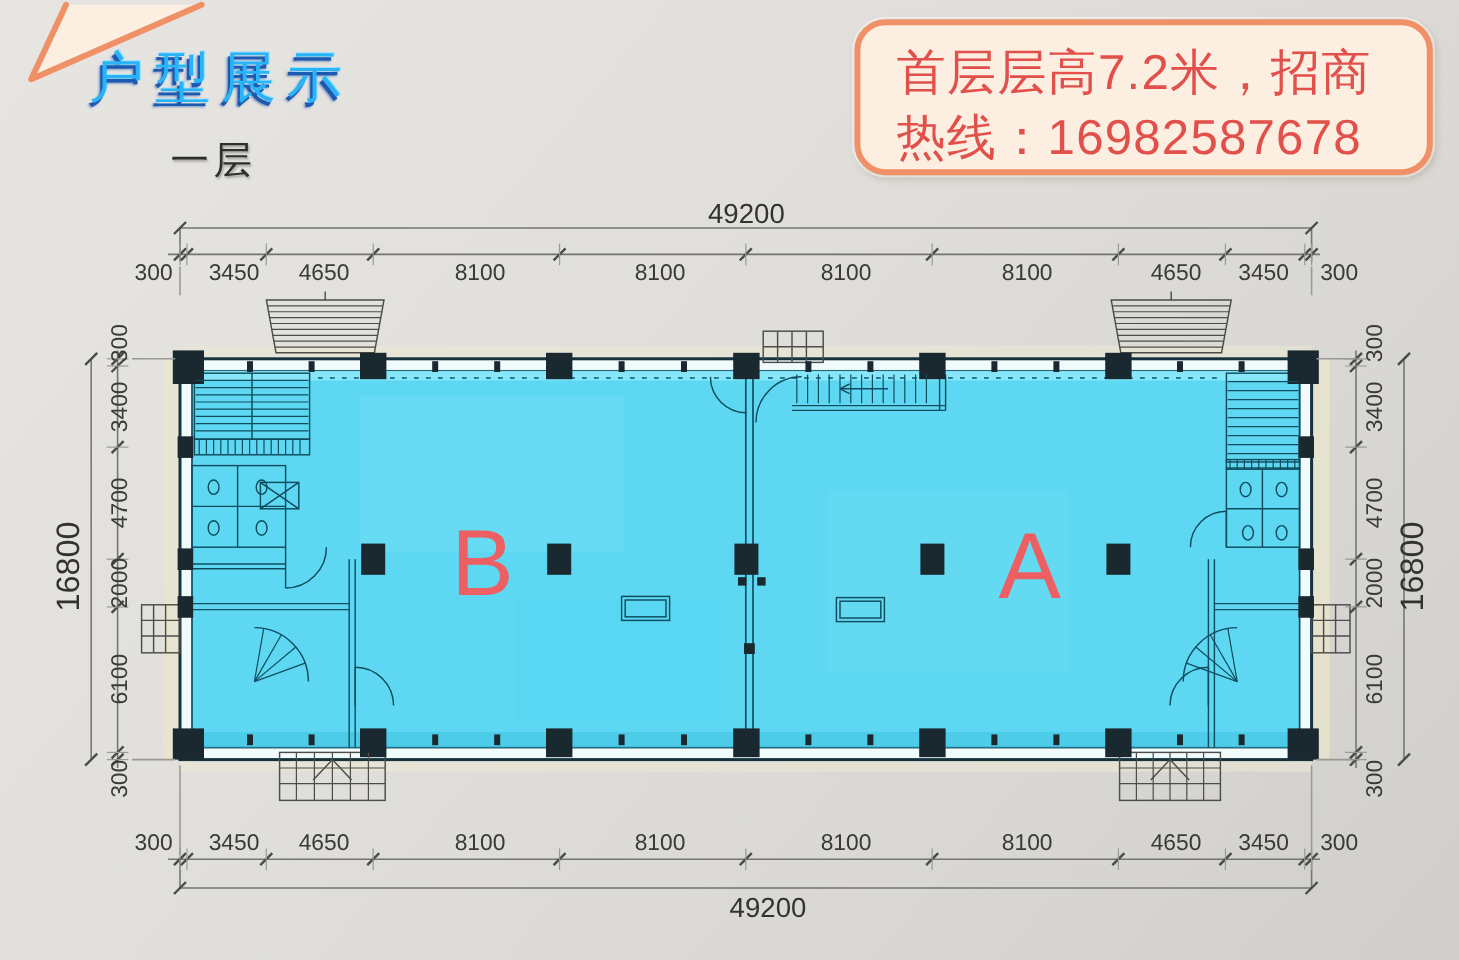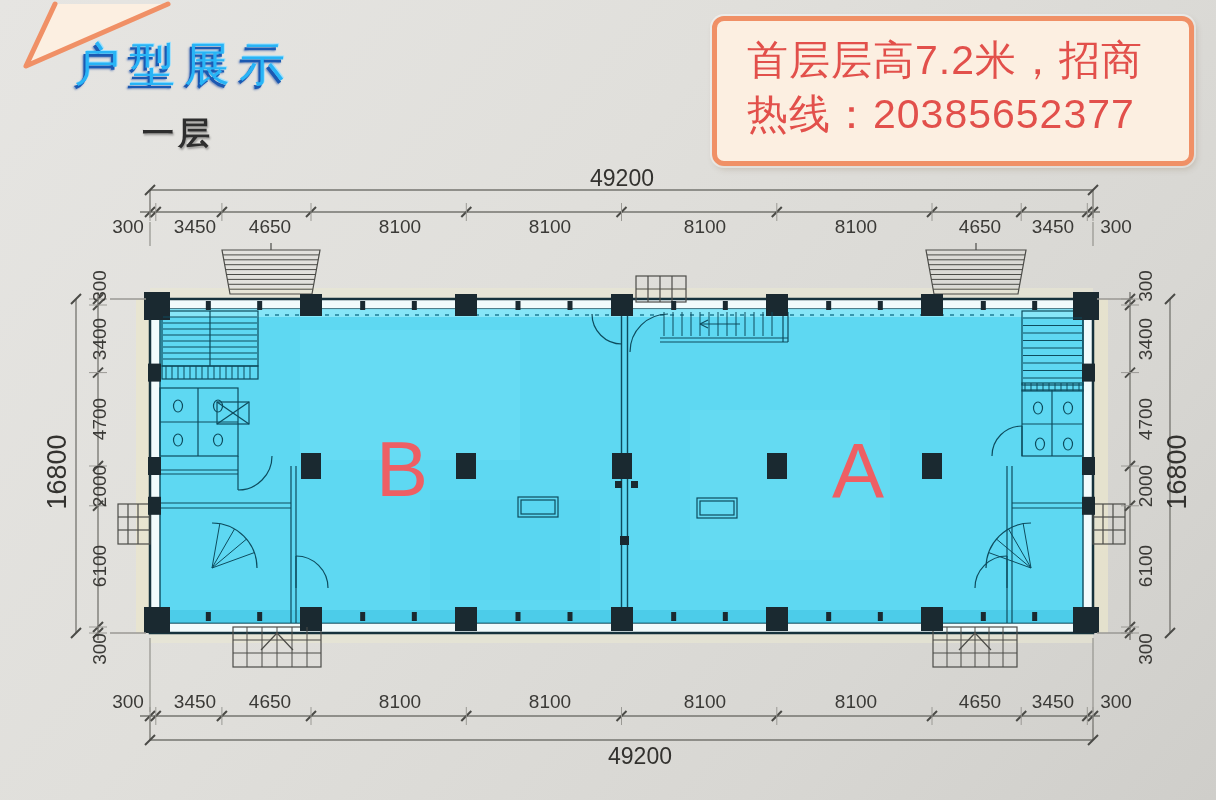--- a/index.html
+++ b/index.html
@@ -3,27 +3,27 @@
 <meta charset="utf-8">
 <style>
   html,body{margin:0;padding:0;}
   body{font-family:"Liberation Sans","DejaVu Sans",sans-serif;}
   .stage{position:relative;width:1216px;height:800px;overflow:hidden;
     background:linear-gradient(130deg,#e6e5e2 0%,#e0dfdb 40%,#d8d7d3 75%,#cfceca 100%);}
   .stage svg{position:absolute;left:0;top:0;}
   .title{position:absolute;left:74px;top:34px;font-size:46px;font-weight:normal;
     color:#28b4f6;letter-spacing:9px;
     text-shadow:-2px 3px 0 #1b59b2, -3px 4px 2px rgba(22,70,160,.55), 1px -1px 0 #9fe0fc;}
-  .floor{position:absolute;left:142px;top:112px;font-size:32px;font-weight:bold;color:#2e2e2e;
+  .floor{position:absolute;left:142px;top:112px;font-size:32px;font-weight:normal;color:#2e2e2e;
     letter-spacing:4px;text-shadow:1px 2px 2px rgba(0,0,0,.3);}
   .unit{position:absolute;font-size:78px;color:#ee5f64;line-height:1;}
   .unit-b{left:376px;top:430px;}
   .unit-a{left:832px;top:432px;}
-  .bubble{position:absolute;left:712px;top:16px;width:482px;height:150px;box-sizing:border-box;
-    background:#fcefe1;border:5px solid #f09066;border-radius:12px;z-index:2;
+  .bubble{position:absolute;left:712px;top:16px;width:482px;height:130px;box-sizing:border-box;
+    background:#fcefe1;border:5px solid #f09066;border-radius:26px;z-index:2;
     box-shadow:0 0 0 2px rgba(255,255,255,.45), 2px 3px 6px rgba(120,90,60,.25);
     padding:12px 18px 16px 30px;}
   .bubble div{font-size:41px;line-height:1.32;color:#e2504b;letter-spacing:1px;white-space:nowrap;}
   .tail{position:absolute;left:700px;top:157px;width:220px;height:80px;z-index:3;}
   text.dim{font-size:19px;fill:#3b3a37;}
   text.dimt{font-size:23px;fill:#33322f;}
   text{font-family:"Liberation Sans","DejaVu Sans",sans-serif;}
 </style>
 </head>
 <body>
@@ -440,18 +440,18 @@
   </svg>
 
   <div class="title">户型展示</div>
   <div class="floor">一层</div>
 
   <div class="unit unit-b">B</div>
   <div class="unit unit-a">A</div>
 
   <div class="bubble">
     <div>首层层高7.2米，招商</div>
-    <div>热线：20385652377</div>
+    <div>热线：16982587678</div>
   </div>
   <svg class="tail" width="220" height="80">
     <path d="M 55,4 L 26,66 L 168,4" fill="#fcefe1" stroke="#f09066" stroke-width="5" stroke-linejoin="round" stroke-linecap="round"></path>
   </svg>
 </div>
 
 </body></html>

